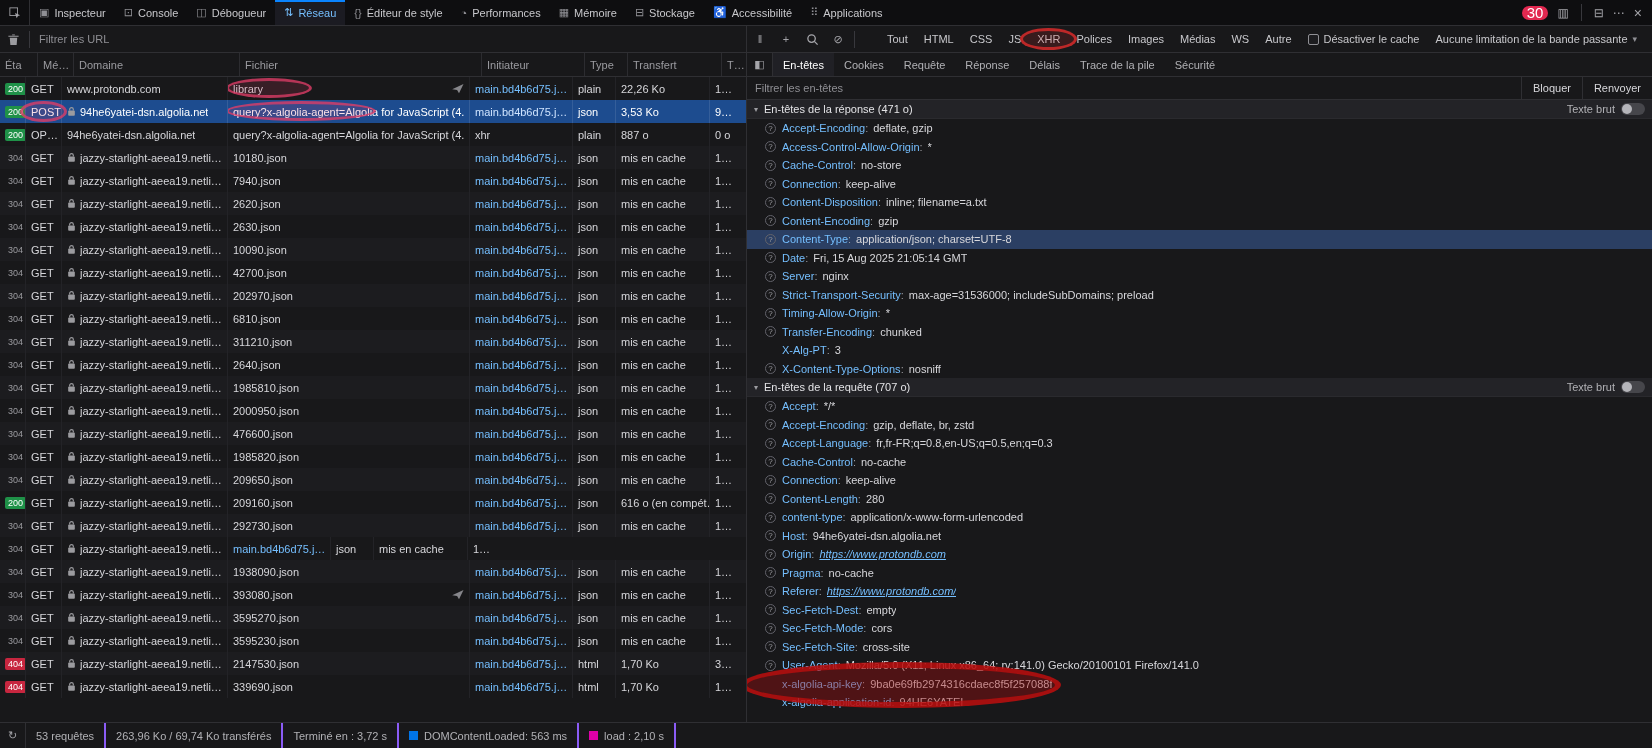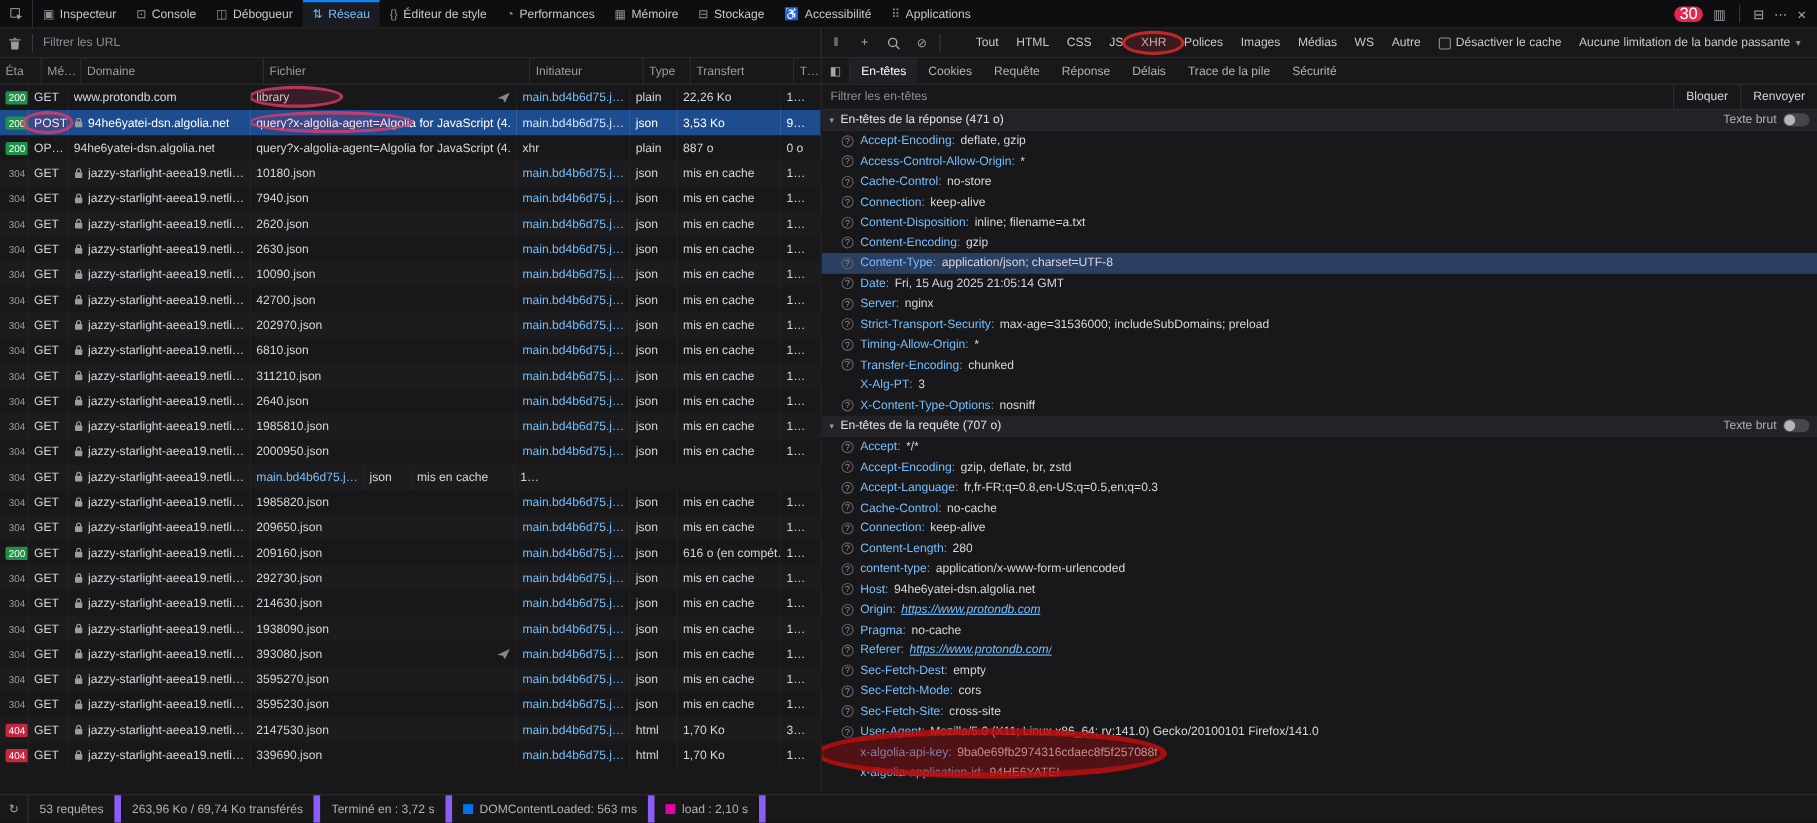--- a/index.html
+++ b/index.html
@@ -90,21 +90,21 @@
   .help{width:11px;height:11px;flex:none;border:1px solid #62626a;border-radius:50%;font-size:8px;color:#9b9ba0;
         display:flex;align-items:center;justify-content:center;margin-right:6px}
   .help.nohelp{visibility:hidden}
   .hname{color:#75bfff}
   .hcolon{color:#9b9ba0;margin-right:5px}
   .hval{color:#d7d7db;overflow:hidden;text-overflow:ellipsis}
   .hval.vlink{color:#75bfff;text-decoration:underline;font-style:italic}
 
   
   .footer{height:26px;flex:none;display:flex;align-items:stretch;background:#18181a;border-top:1px solid #2f2f33;color:#b1b1b5}
-  .fitem{display:flex;align-items:center;gap:6px;padding:0 10px;border-right:6px solid #8b5cf6;white-space:nowrap}
+  .fitem{display:flex;align-items:center;gap:6px;padding:0 10px;border-right:2px solid #8b5cf6;white-space:nowrap}
   .throb{width:26px;display:flex;align-items:center;justify-content:center;border-right:1px solid #2f2f33;color:#a5a5aa}
   .sq{width:9px;height:9px;flex:none}
   .sq.blue{background:#0074e8}
   .sq.pink{background:#df00a9}
 
   
   .ann{position:absolute;border:3px solid rgba(224,62,104,.75);background:rgba(224,62,104,.16);
        border-radius:50%;pointer-events:none;z-index:5}
   .ann.redline{border-color:rgba(213,42,42,.85);background:rgba(213,42,42,.18)}
   .ann.strong{border:6px solid rgba(186,14,14,.8);background:rgba(170,12,12,.38)}
@@ -570,20 +570,23 @@
               <span class="pill s3">304</span>
             </span>
             <span class="c me">GET</span>
             <span class="c do">
               <svg class="lk" viewBox="0 0 10 12" width="9" height="11">
                 <path d="M3 5V3.6a2 2 0 0 1 4 0V5" fill="none" stroke="#9b9b9f" stroke-width="1.3"></path>
                 <rect x="1.3" y="4.9" width="7.4" height="5.8" rx="1" fill="#9b9b9f"></rect>
               </svg>
               <span class="txt">jazzy-starlight-aeea19.netli…</span>
             </span>
+            <span class="c fi">
+              <span class="txt">476600.json</span>
+            </span>
             <span class="c in">
               <span class="link">main.bd4b6d75.j…</span>
             </span>
             <span class="c ty">json</span>
             <span class="c tr">mis en cache</span>
             <span class="c sz">1…</span>
           </div>
           <div class="nrow">
             <span class="c st">
               <span class="pill s3">304</span>
@@ -676,23 +679,20 @@
             <span class="c st">
               <span class="pill s3">304</span>
             </span>
             <span class="c me">GET</span>
             <span class="c do">
               <svg class="lk" viewBox="0 0 10 12" width="9" height="11">
                 <path d="M3 5V3.6a2 2 0 0 1 4 0V5" fill="none" stroke="#9b9b9f" stroke-width="1.3"></path>
                 <rect x="1.3" y="4.9" width="7.4" height="5.8" rx="1" fill="#9b9b9f"></rect>
               </svg>
               <span class="txt">jazzy-starlight-aeea19.netli…</span>
-            </span>
-            <span class="c fi">
-              <span class="txt">214630.json</span>
             </span>
             <span class="c in">
               <span class="link">main.bd4b6d75.j…</span>
             </span>
             <span class="c ty">json</span>
             <span class="c tr">mis en cache</span>
             <span class="c sz">1…</span>
           </div>
           <div class="nrow alt">
             <span class="c st">

